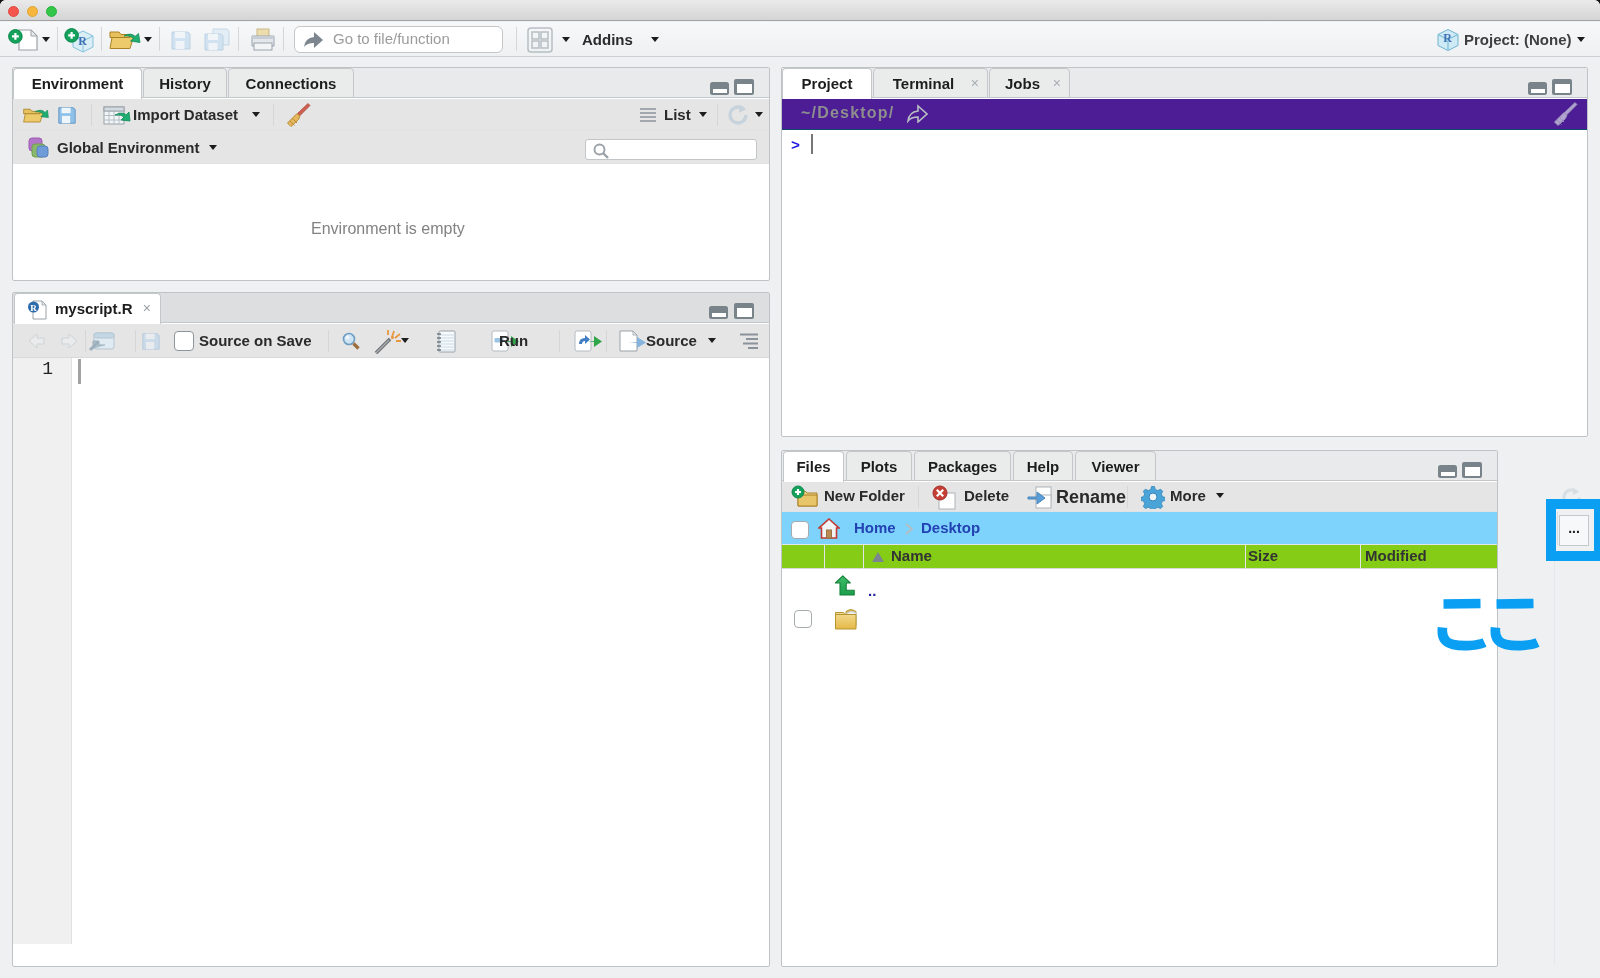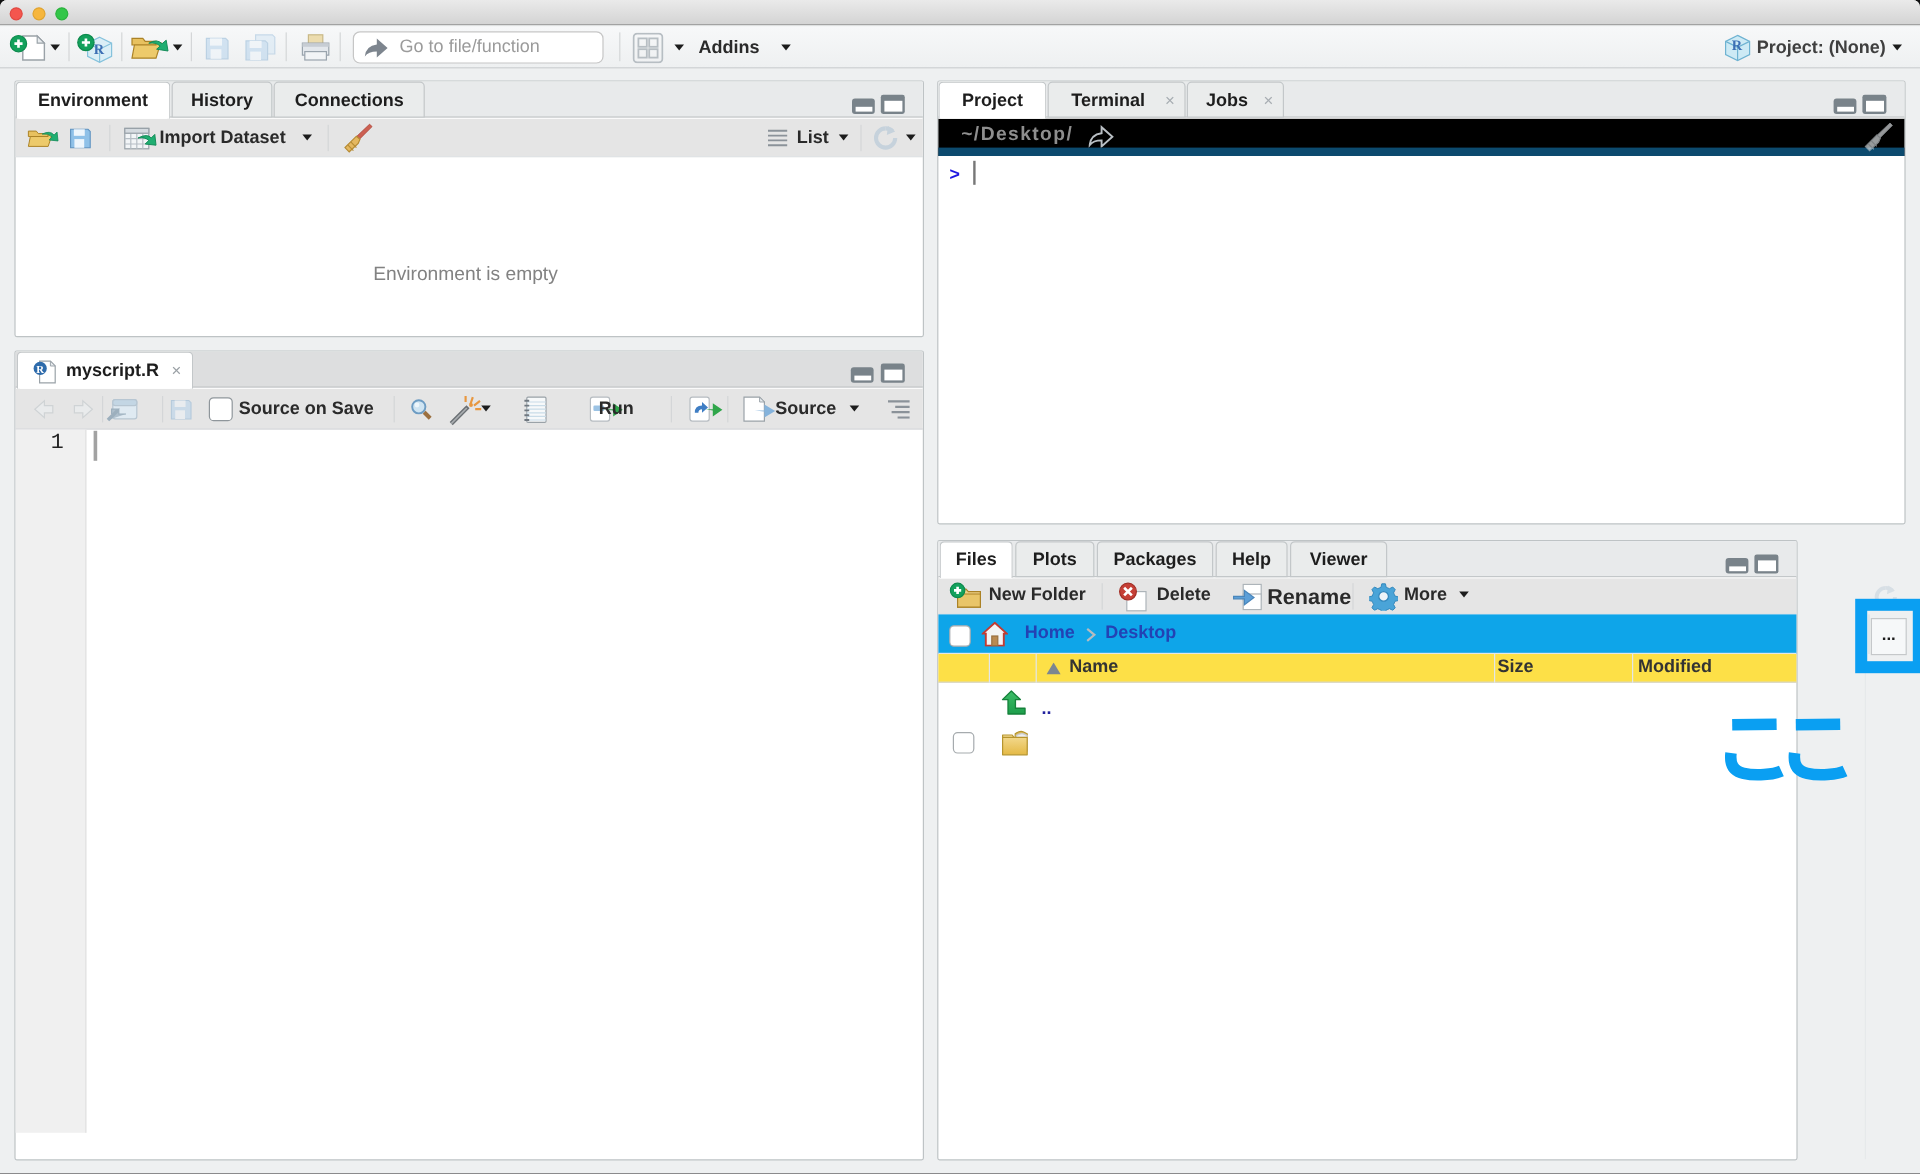--- a/index.html
+++ b/index.html
@@ -145,20 +145,35 @@
       </svg>
       <div class="tlabel" style="left:120px;top:7px;font-size:15px">Import Dataset</div>
       <div class="caret" style="left:239px;top:13px"></div>
       <div class="sep" style="left:260px;top:5px;height:22px"></div>
       <svg class="abs" style="left:272px;top:3px" width="26" height="26" viewBox="0 0 26 26">
         <path d="M23,1.5 l2,2 L14.5,14 l-2.5,-2 z" fill="#cd5f51" stroke="#b14a3e" stroke-width="0.8"></path>
         <path d="M12,11.5 l3,2.5 l-1.5,3.5 l-7.5,7 l-3.5,-3.5 z" fill="#e5b860" stroke="#b68b33"></path>
         <path d="M5,19 l4.5,4.5 M7.5,16.5 l4.5,4.5" stroke="#b68b33" stroke-width="1"></path>
       </svg>
     </div>
+    <div class="toolrow" style="top:63px;height:33px">
+      <svg class="abs" style="left:15px;top:6px" width="21" height="21" viewBox="0 0 21 21">
+        <rect x="1" y="1" width="13" height="13" rx="3" fill="#b276c8" stroke="#9c5bb4"></rect>
+        <rect x="4" y="7" width="13" height="13" rx="3" fill="#89b86a" stroke="#6fa04f"></rect>
+        <rect x="9" y="9" width="11" height="11" rx="3" fill="#6f9bd8" stroke="#5580bd"></rect>
+      </svg>
+      <div class="tlabel" style="left:44px;top:8px;font-size:15px">Global Environment</div>
+      <div class="caret" style="left:196px;top:14px"></div>
+      <div class="abs" style="left:572px;top:8px;width:172px;height:21px;background:#fff;border:1px solid #c2c6c8;border-radius:3px">
+        <svg class="abs" style="left:7px;top:3px" width="17" height="16" viewBox="0 0 17 16">
+          <circle cx="6.5" cy="6.5" r="5" fill="none" stroke="#9aa1a7" stroke-width="1.9"></circle>
+          <path d="M10,10 l5,5" stroke="#9aa1a7" stroke-width="2.4"></path>
+        </svg>
+      </div>
+    </div>
 
     <svg class="abs" style="left:626px;top:39px;z-index:2" width="18" height="16" viewBox="0 0 18 16">
       <path d="M1,2 h16 M1,6 h16 M1,10 h16 M1,14 h16" stroke="#8b9299" stroke-width="1.6"></path>
     </svg>
     <div class="tlabel" style="left:651px;top:38px;font-size:15px;z-index:2">List</div>
     <div class="caret" style="left:686px;top:44px;z-index:2"></div>
     <div class="sep" style="left:704px;top:36px;height:22px;z-index:2"></div>
     <svg class="abs" style="left:714px;top:36px;z-index:2" width="22" height="22" viewBox="0 0 22 22">
       <path d="M11,3 a8,8 0 1 0 8,8" fill="none" stroke="#c6d2dc" stroke-width="3.4"></path>
       <path d="M11,3 a8,8 0 0 1 6,2.5" fill="none" stroke="#c6d2dc" stroke-width="3.4"></path>
@@ -259,21 +274,21 @@
 
   </div>
 
   <div class="panel" id="conpanel" style="left:781px;top:67px;width:807px;height:370px">
     <div class="strip"></div>
     <div class="tab active" style="left:0px;width:90px">Project</div>
     <div class="tab" style="left:91px;width:115px;padding-right:14px">Terminal<span style="position:absolute;right:8px;top:0;color:#a7adb2;font-weight:normal;font-size:14px">×</span></div>
     <div class="tab" style="left:207px;width:81px;padding-right:14px">Jobs<span style="position:absolute;right:8px;top:0;color:#a7adb2;font-weight:normal;font-size:14px">×</span></div>
     <div class="minbtn" style="right:40px;top:14px"></div>
     <div class="maxbtn" style="right:15px;top:11px"></div>
-    <div class="abs" style="left:0;top:31px;right:0;height:31px;background:#000000;border-bottom:7px solid #0c4a6e">
+    <div class="abs" style="left:0;top:31px;right:0;height:31px;background:#4c1d95;border-bottom:1px solid #0c4a6e">
       <div class="abs" style="left:19px;top:5px;font-size:16px;font-weight:bold;color:#8e8e8e;letter-spacing:1.2px">~/Desktop/</div>
       <svg class="abs" style="left:125px;top:5px" width="22" height="19" viewBox="0 0 22 19">
         <path d="M1,17 q1,-9 10,-10 v-5 l9,8 l-9,8 v-5 q-7,0 -10,4 z" fill="none" stroke="#b9bfc4" stroke-width="1.6"></path>
       </svg>
       <svg class="abs" style="left:770px;top:2px" width="26" height="26" viewBox="0 0 26 26" opacity="0.65">
         <path d="M23,1.5 l2,2 L14.5,14 l-2.5,-2 z" fill="#e6eaed" stroke="#c2c8cc" stroke-width="0.8"></path>
         <path d="M12,11.5 l3,2.5 l-1.5,3.5 l-7.5,7 l-3.5,-3.5 z" fill="#e9edf0" stroke="#c2c8cc"></path>
         <path d="M5,19 l4.5,4.5 M7.5,16.5 l4.5,4.5" stroke="#c2c8cc" stroke-width="1"></path>
       </svg>
     </div>
@@ -324,36 +339,36 @@
       </svg>
       <div class="tlabel" style="left:388px;top:5px;font-size:15px">More</div>
       <div class="caret" style="left:434px;top:11px"></div>
       <svg class="abs" style="left:779px;top:5px" width="21" height="21" viewBox="0 0 22 22" opacity="0.55">
         <path d="M11,3 a8,8 0 1 0 8,8" fill="none" stroke="#c6d2dc" stroke-width="3.4"></path>
         <path d="M11,3 a8,8 0 0 1 6,2.5" fill="none" stroke="#c6d2dc" stroke-width="3.4"></path>
         <path d="M13,1 l6,4.5 l-7,3 z" fill="#c6d2dc"></path>
       </svg>
     </div>
 
-    <div class="abs" style="left:0;top:61px;right:0;height:33px;background:#0ea5e9;border-bottom:1px solid #e4e7e9">
+    <div class="abs" style="left:0;top:61px;right:0;height:33px;background:#7dd3fc;border-bottom:1px solid #e4e7e9">
       <div class="abs" style="left:9px;top:9px;width:18px;height:18px;background:#fff;border:1.5px solid #a6abae;border-radius:4px"></div>
       <svg class="abs" style="left:36px;top:6px" width="22" height="21" viewBox="0 0 22 21">
         <path d="M11,1 L21,10 h-2.5 v10 h-15 v-10 h-2.5 z" fill="#f3f4f5" stroke="#c23b32" stroke-width="1.6"></path>
         <rect x="8.5" y="12" width="5" height="8" fill="#b98a52" stroke="#9a7140"></rect>
       </svg>
       <div class="bluelink abs" style="left:72px;top:7px">Home</div>
       <svg class="abs" style="left:122px;top:11px" width="10" height="12" viewBox="0 0 10 12">
           <path d="M2,1 l6,5 l-6,5" fill="none" stroke="#b6bcc0" stroke-width="1.8"></path>
         </svg>
       <div class="bluelink abs" style="left:139px;top:7px">Desktop</div>
       <div class="abs" style="left:775px;top:0;width:1px;height:33px;background:#dcdfe1"></div>
       <div class="abs" style="left:777px;top:3px;width:30px;height:31px;background:#f6f8f9;border:1px solid #c5c8ca;color:#1d1d1d;font-weight:bold;text-align:center;line-height:24px;font-size:14px">...</div>
     </div>
 
-    <div class="abs" style="left:0;top:94px;right:0;height:24px;background:#fde047;border-bottom:1px solid #d5d8da;font-size:15px;font-weight:bold;color:#333">
+    <div class="abs" style="left:0;top:94px;right:0;height:24px;background:#84cc16;border-bottom:1px solid #d5d8da;font-size:15px;font-weight:bold;color:#333">
       <div class="abs" style="left:42px;top:0;width:1px;height:24px;background:#e3e6e8"></div>
       <div class="abs" style="left:81px;top:0;width:1px;height:24px;background:#e3e6e8"></div>
       <div class="abs" style="left:463px;top:0;width:1px;height:24px;background:#e3e6e8"></div>
       <div class="abs" style="left:578px;top:0;width:1px;height:24px;background:#e3e6e8"></div>
       <svg class="abs" style="left:90px;top:7px" width="12" height="10" viewBox="0 0 12 10">
           <path d="M6,0 l6,10 h-12 z" fill="#7c8691"></path>
         </svg>
       <div class="abs" style="left:109px;top:2px">Name</div>
       <div class="abs" style="left:466px;top:2px">Size</div>
       <div class="abs" style="left:583px;top:2px">Modified</div>

